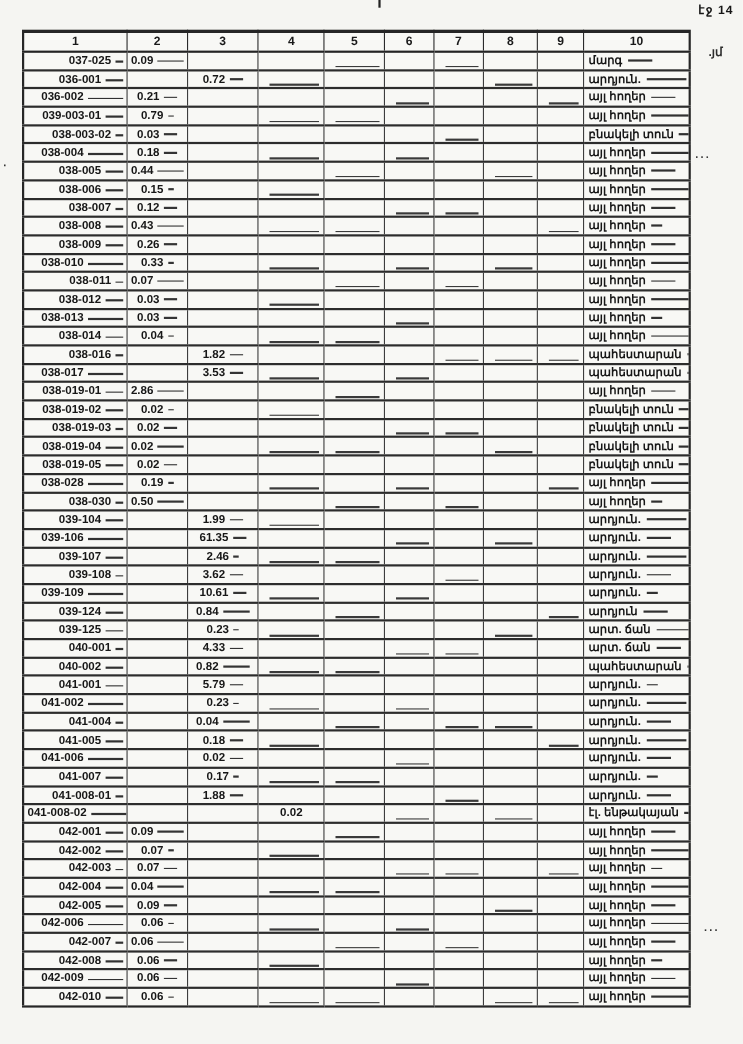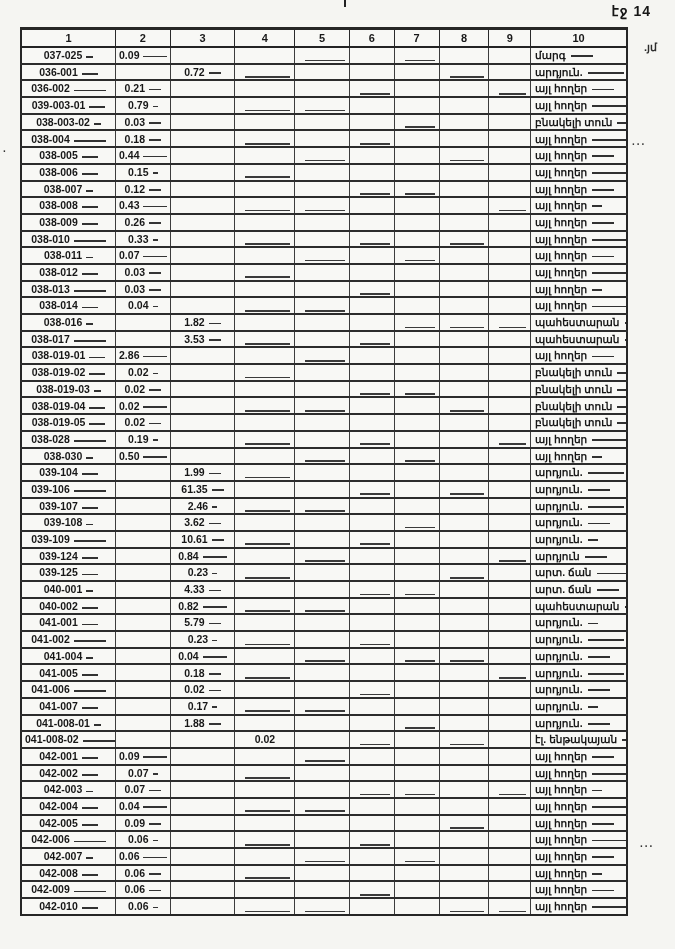--- a/index.html
+++ b/index.html
@@ -4,42 +4,42 @@
 <style>
   html,body { margin:0; padding:0; }
   body {
     width:675px; height:949px;
     background:#f5f5f2;
     font-family:"Liberation Sans", sans-serif;
     position:relative; overflow:hidden;
     color:#1c1c1c;
   }
   .page-label {
-    position:absolute; top:3px; right:24px;
-    font-size:14px; font-weight:700; letter-spacing:1px; color:#161616;
+    position:absolute; top:3px; right:8px;
+    font-size:11px; font-weight:700; letter-spacing:1px; color:#161616;
   }
   table.sheet {
     position:absolute; left:20px; top:27px; width:608px;
     border-collapse:collapse; table-layout:fixed;
     background:#f8f8f5;
   }
   table.sheet { border:2px solid #262626; border-top-width:3px; }
   thead th {
     border:1.4px solid #2a2a2a; border-top:2.5px solid #222; border-bottom:2.2px solid #242424;
     font-size:11px; font-weight:700; height:16px; padding:0; color:#191919;
   }
   tbody td {
     border-left:1.2px solid #3d3d3d; border-right:1.2px solid #3d3d3d;
     border-top:2px solid #2c2c2c;
     font-size:10.5px; font-weight:700; color:#171717;
     height:14.7px; line-height:14.5px; padding:0 3px;
     overflow:hidden; white-space:nowrap;
   }
   tbody tr:last-child td { border-bottom:2.4px solid #262626; }
-  td.c1 { text-align:center; }
+  td.c1 { text-align:right; }
   td.c2, td.c3, td.c4 { text-align:center; }
   td.c10 { text-align:left; padding-left:4px; }
 
   
   .t { display:inline-block; }
   td.c1 .t::after  { content:""; display:inline-block; height:1.8px; background:#313131; width:16px; margin-left:4px; vertical-align:1px; }
   tr:nth-child(3n) td.c1 .t::after   { width:32px; }
   tr:nth-child(4n+1) td.c1 .t::after { width:7px; }
   td.c10 .t::after { content:""; display:inline-block; height:1.8px; background:#313131; width:22px; margin-left:5px; vertical-align:2px; }
   tr:nth-child(2n) td.c10 .t::after  { width:36px; }

